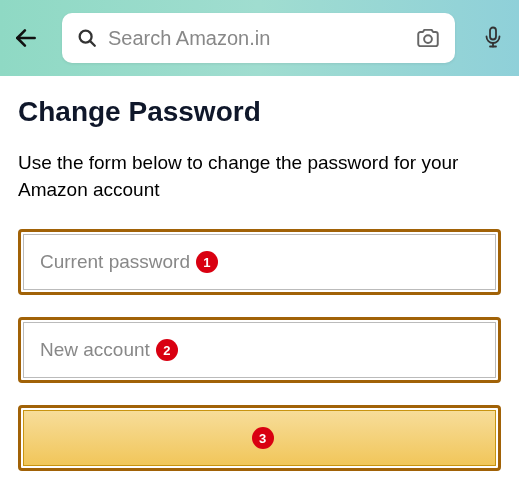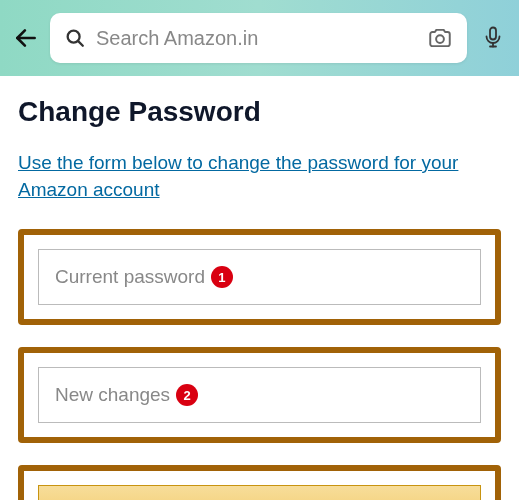--- a/index.html
+++ b/index.html
@@ -13,21 +13,21 @@
       height: 500px;
       background: #fff;
       overflow: hidden;
     }
     .header {
       background: linear-gradient(90deg, #8fd9c4 0%, #a0ddd0 50%, #8fd0d9 100%);
       height: 76px;
       display: flex;
       align-items: center;
       padding: 0 12px;
-      gap: 10px;
+      gap: 22px;
     }
     .back-arrow {
       width: 28px;
       height: 28px;
       display: flex;
       align-items: center;
       justify-content: center;
       cursor: pointer;
       color: #111;
     }
@@ -69,30 +69,29 @@
       padding: 20px 18px;
     }
     .page-title {
       font-size: 28px;
       font-weight: 700;
       color: #0f172a;
       margin-bottom: 22px;
     }
     .description {
       font-size: 19px;
-      color: #0369a1;
+      color: #000000;
       line-height: 1.4;
       margin-bottom: 26px;
-      text-decoration: underline;
     }
     .field-wrap {
-      border: 6px solid #a16207;
+      border: 3px solid #a16207;
       border-radius: 4px;
       margin-bottom: 22px;
-      padding: 14px;
+      padding: 2px;
       position: relative;
     }
     .input-field {
       width: 100%;
       height: 56px;
       border: 1px solid #bbb;
       padding: 0 16px;
       font-size: 19px;
       color: #888;
       background: #fff;
@@ -179,21 +178,21 @@
       <div class="input-inner">
         <span>Current password</span>
         <span class="badge">1</span>
       </div>
     </div>
   </div>
 
   <div class="field-wrap">
     <div class="input-field">
       <div class="input-inner">
-        <span>New changes</span>
+        <span>New account</span>
         <span class="badge">2</span>
       </div>
     </div>
   </div>
 
   <div class="field-wrap">
     <button class="save-btn">
       <span class="badge">3</span>
     </button>
   </div>

